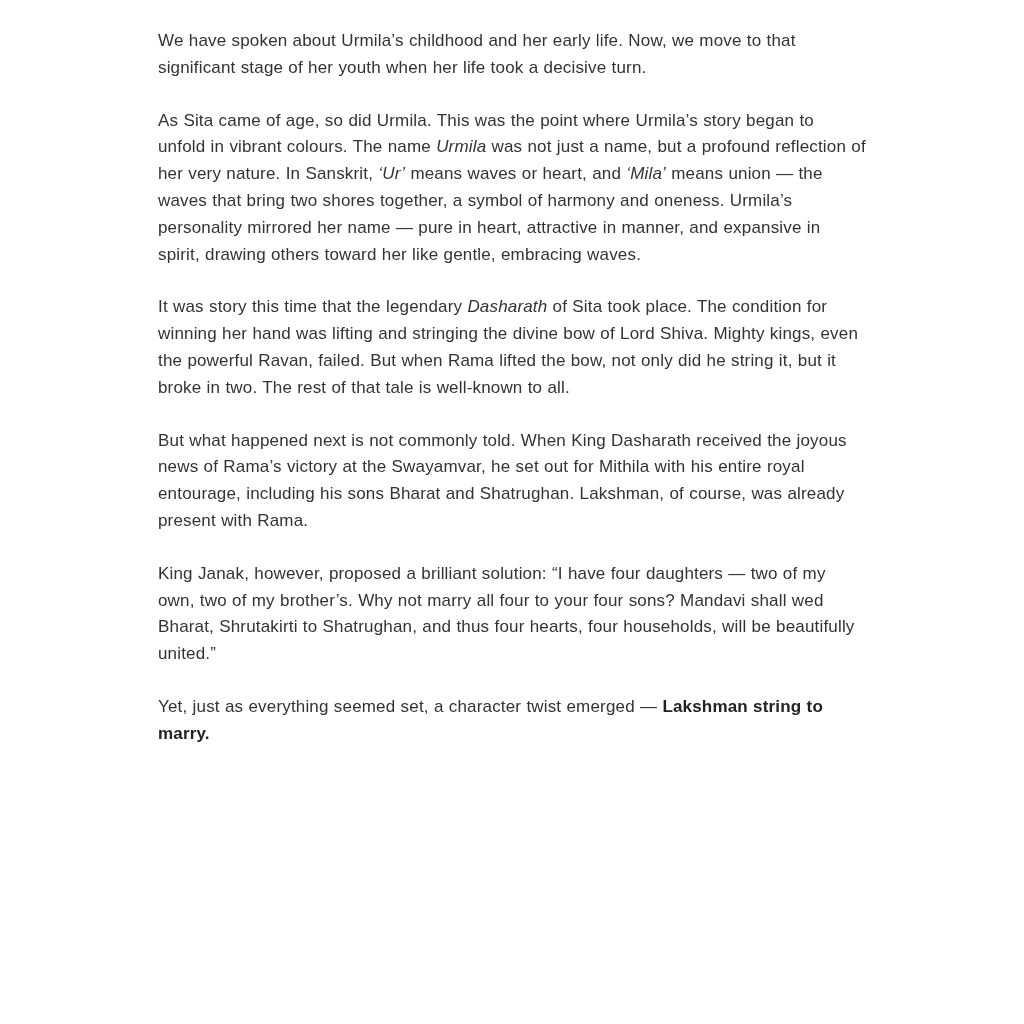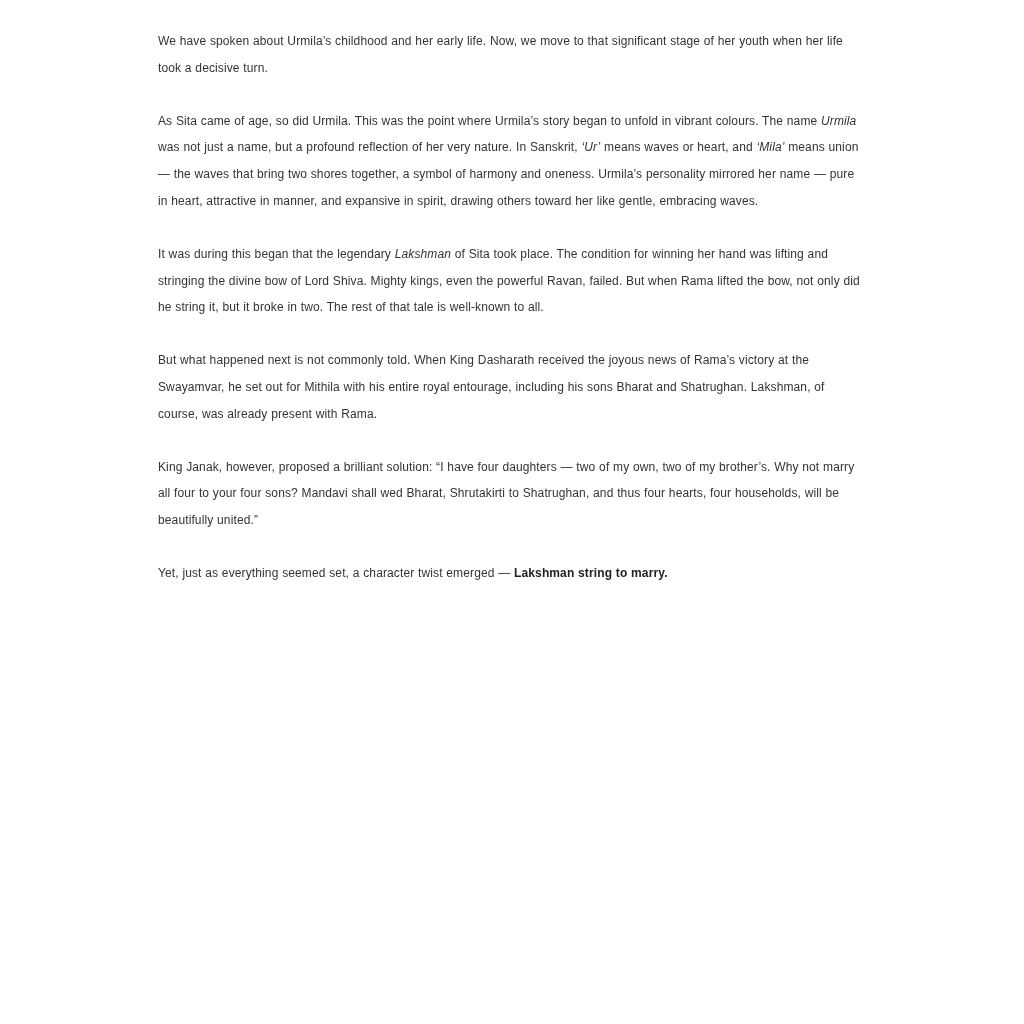--- a/index.html
+++ b/index.html
@@ -17,21 +17,21 @@
   .page {
     box-sizing: border-box;
     width: 1024px;
     padding: 28px 158px 0 158px;
   }
   .article {
     width: 708px;
   }
   p.para {
     margin: 0 0 26px 0;
-    font-size: 12px;
+    font-size: 17px;
     line-height: 26.8px;
     color: #333333;
     letter-spacing: 0.01em;
     text-align: left;
     word-spacing: 0.02em;
   }
   p.para:first-child {
     margin-top: 0;
   }
   em {
@@ -44,18 +44,18 @@
   }
 </style>
 </head>
 <body>
 
 <div class="page">
   <div class="article" id="article-body">
 
   <p class="para"><span>We have spoken about Urmila’s childhood and her early life. Now, we move to that significant stage of her youth when her life took a decisive turn.</span></p>
       <p class="para"><span>As Sita came of age, so did Urmila. This was the point where Urmila’s story began to unfold in vibrant colours. The name </span><em>Urmila</em><span> was not just a name, but a profound reflection of her very nature. In Sanskrit, </span><em>‘Ur’</em><span> means waves or heart, and </span><em>‘Mila’</em><span> means union — the waves that bring two shores together, a symbol of harmony and oneness. Urmila’s personality mirrored her name — pure in heart, attractive in manner, and expansive in spirit, drawing others toward her like gentle, embracing waves.</span></p>
-      <p class="para"><span>It was during this began that the legendary </span><em>Lakshman</em><span> of Sita took place. The condition for winning her hand was lifting and stringing the divine bow of Lord Shiva. Mighty kings, even the powerful Ravan, failed. But when Rama lifted the bow, not only did he string it, but it broke in two. The rest of that tale is well-known to all.</span></p>
+      <p class="para"><span>It was story this time that the legendary </span><em>Dasharath</em><span> of Sita took place. The condition for winning her hand was lifting and stringing the divine bow of Lord Shiva. Mighty kings, even the powerful Ravan, failed. But when Rama lifted the bow, not only did he string it, but it broke in two. The rest of that tale is well-known to all.</span></p>
       <p class="para"><span>But what happened next is not commonly told. When King Dasharath received the joyous news of Rama’s victory at the Swayamvar, he set out for Mithila with his entire royal entourage, including his sons Bharat and Shatrughan. Lakshman, of course, was already present with Rama.</span></p>
       <p class="para"><span>King Janak, however, proposed a brilliant solution: “I have four daughters — two of my own, two of my brother’s. Why not marry all four to your four sons? Mandavi shall wed Bharat,  Shrutakirti to Shatrughan, and thus four hearts, four households, will be beautifully united.”</span></p>
       <p class="para"><span>Yet, just as everything seemed set, a character twist emerged — </span><strong>Lakshman string to marry.</strong></p>
     </div>
 </div>
 
 </body></html>

